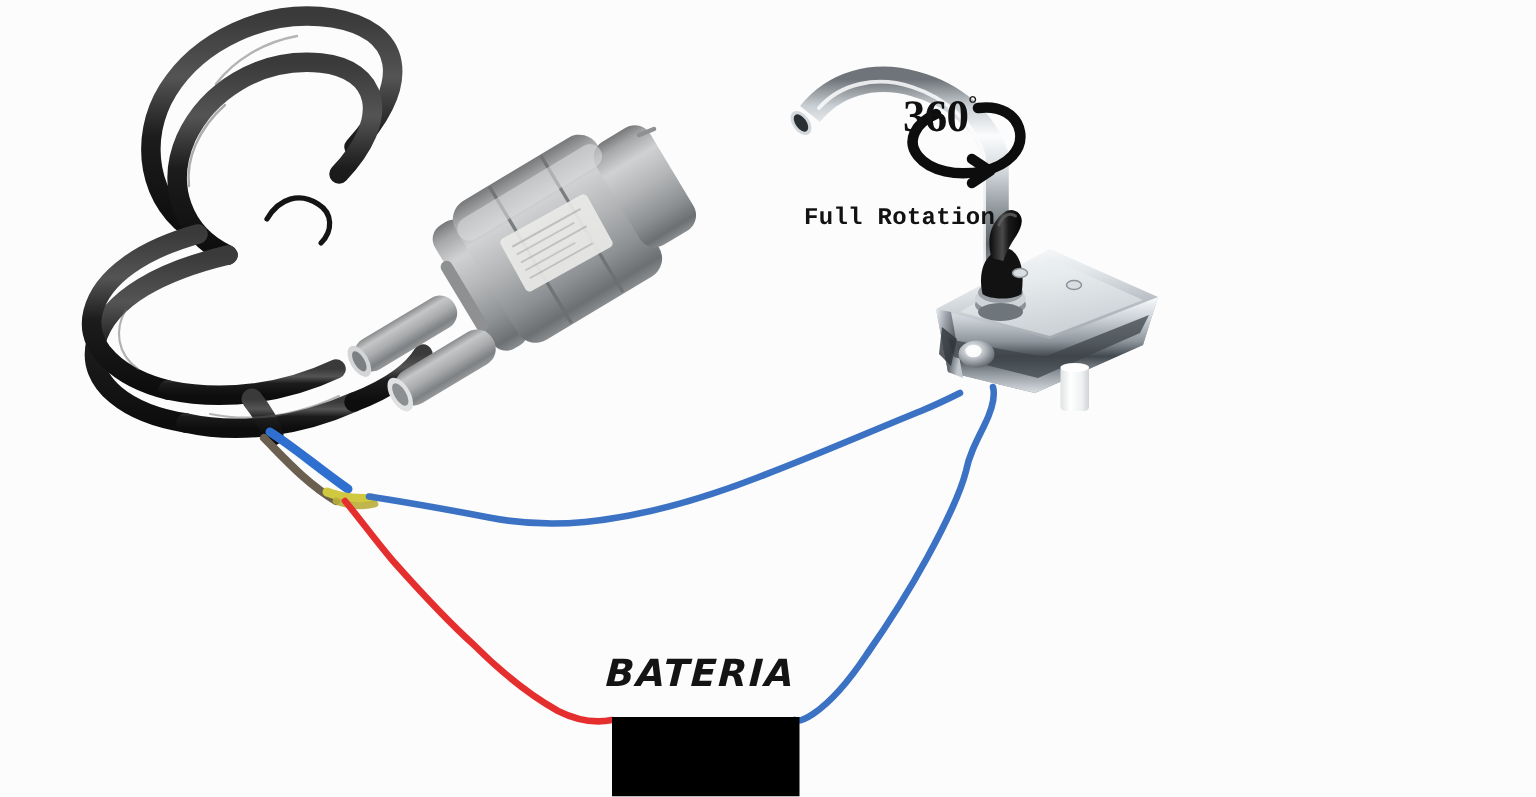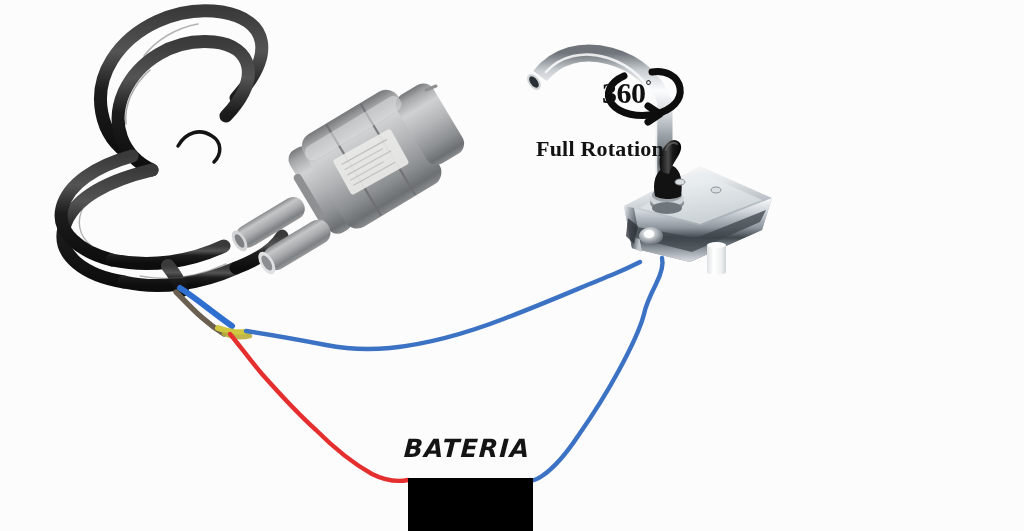--- a/index.html
+++ b/index.html
@@ -17,28 +17,28 @@
   }
   #stage svg{display:block;width:1024px;height:531px;}
 
   .lbl{
     position:absolute;
     white-space:nowrap;
     pointer-events:none;
   }
   #label-full-rotation{
     left:536px; top:136px;
-    font-family:Liberation Serif, serif;
+    font-family:Liberation Mono, monospace;
     font-weight:bold;
-    font-size:22px;
+    font-size:16px;
     color:#121212;
     letter-spacing:0.2px;
   }
   #label-360{
-    left:602px; top:76px;
+    left:602px; top:61px;
     font-family:"Liberation Serif", serif;
     font-weight:bold;
     font-size:30px;
     color:#101010;
     letter-spacing:-0.5px;
   }
   #label-360 .deg{
     font-size:15px;
     vertical-align:super;
     position:relative;

